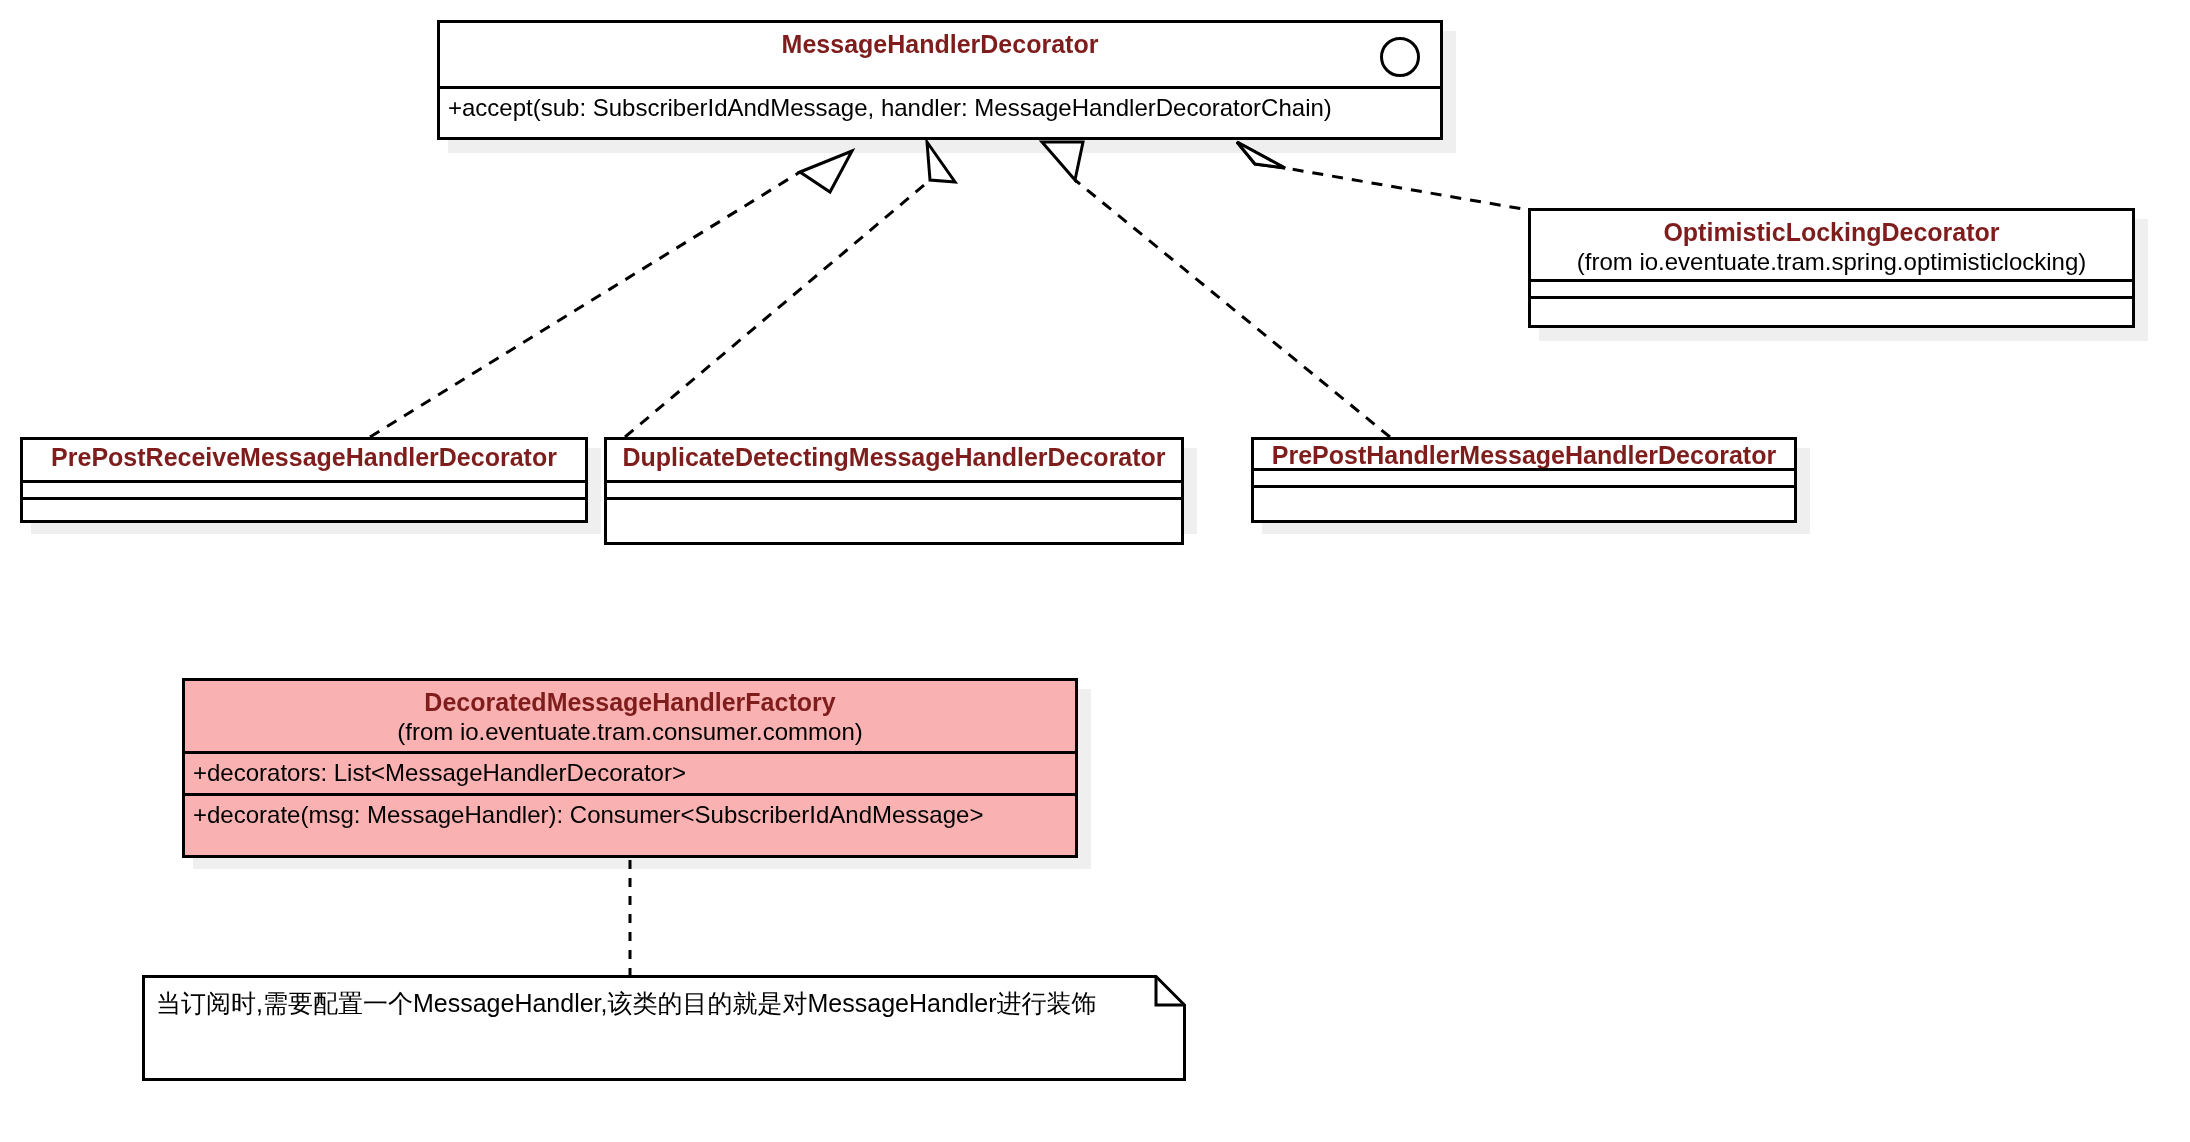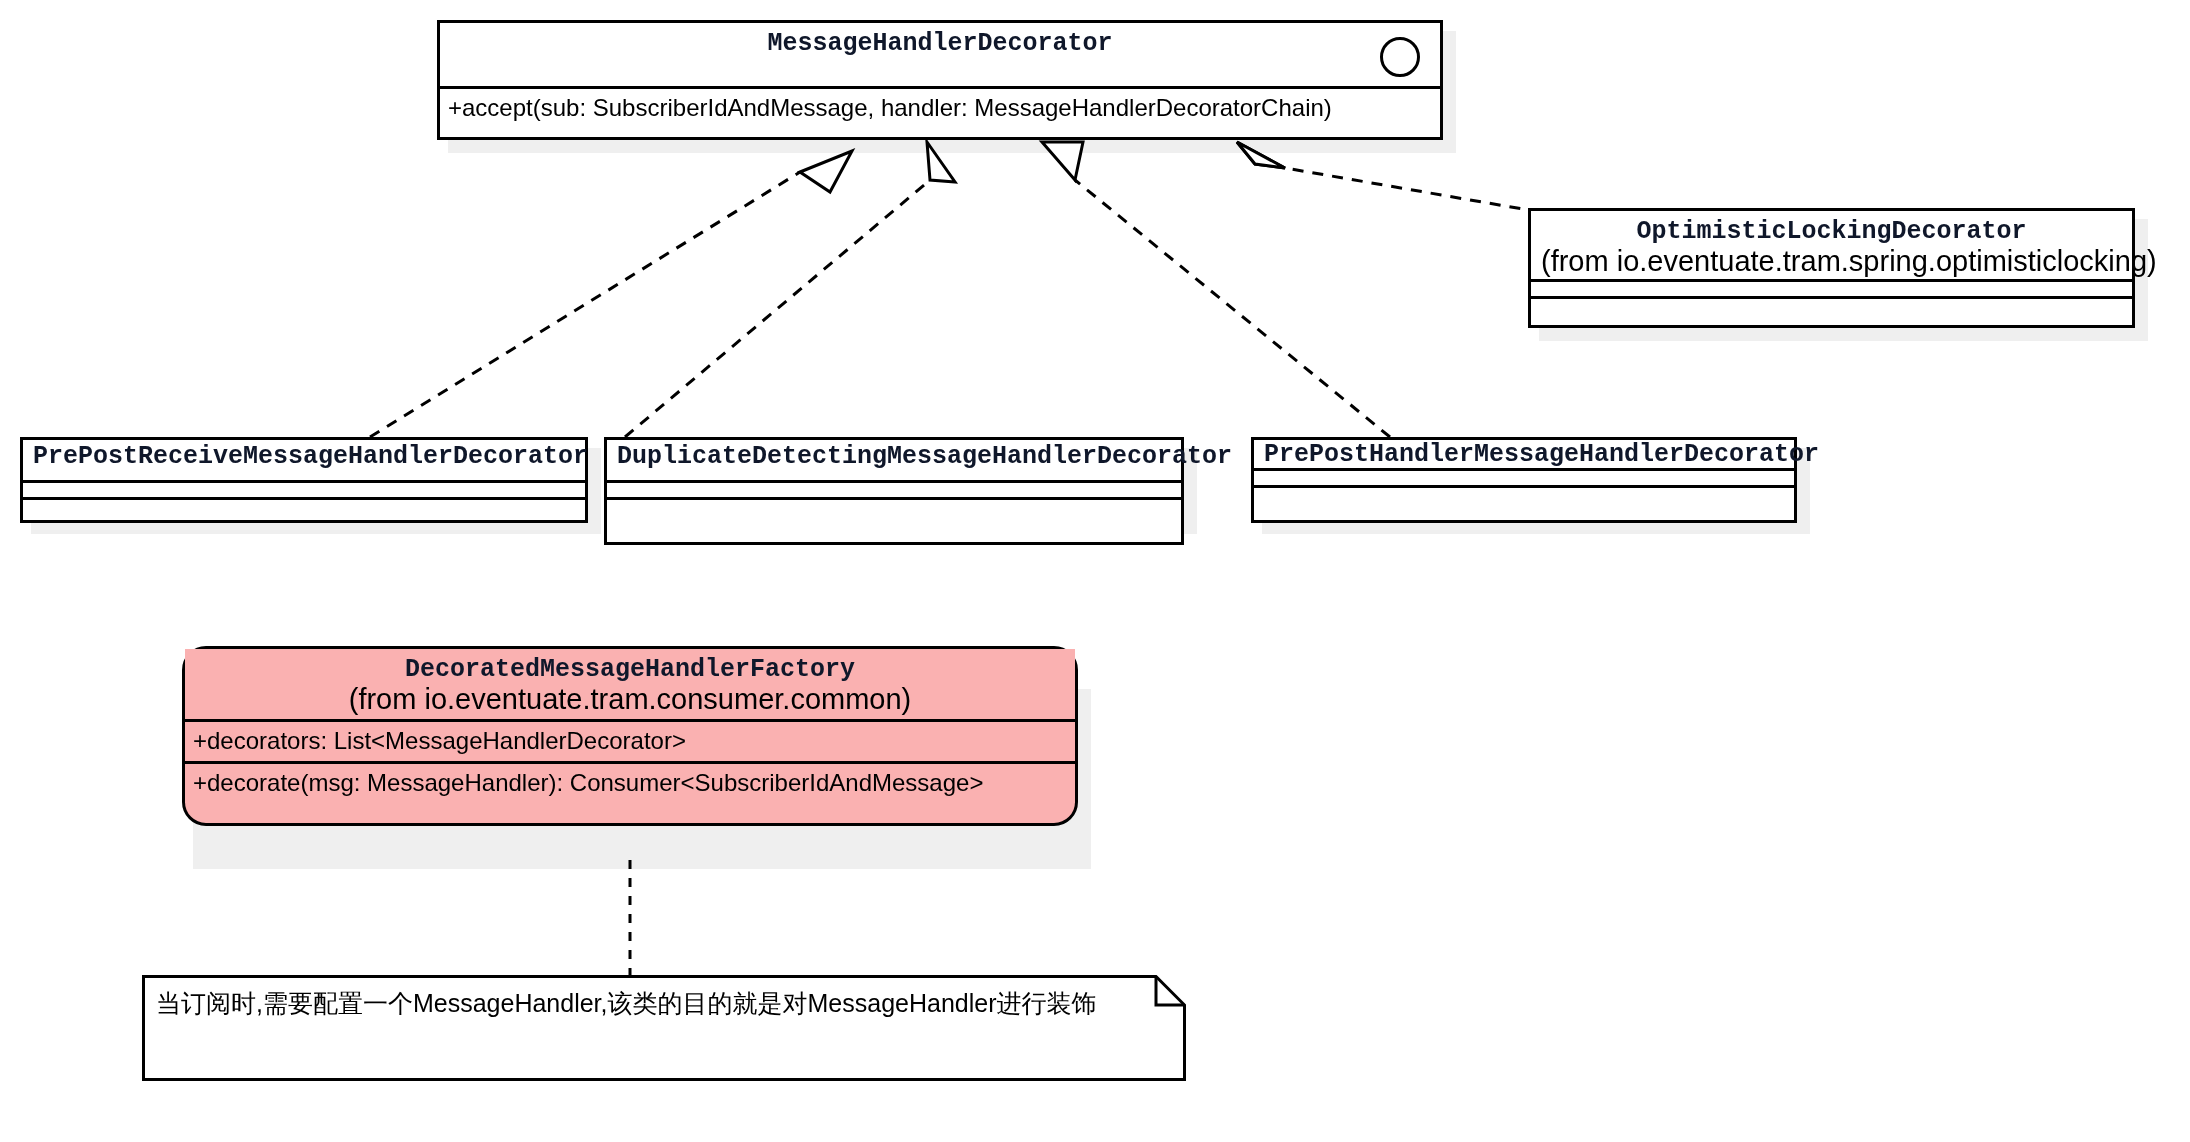--- a/index.html
+++ b/index.html
@@ -36,32 +36,31 @@
     border-top: 3px solid #000000;
   }
   .c-head {
     text-align: center;
     padding: 6px 10px 8px 10px;
   }
   .c-name {
     font-weight: bold;
     font-size: 25px;
     line-height: 30px;
-    color: #0f172a;
-    white-space: nowrap;
-    font-family: Liberation Mono, monospace;
+    color: #7f1d1d;
+    white-space: nowrap;
   }
   .c-stereotype {
     font-size: 24px;
     line-height: 30px;
     color: #000000;
     white-space: nowrap;
   }
   .c-from {
-    font-size: 29px;
+    font-size: 24px;
     line-height: 29px;
     color: #000000;
     white-space: nowrap;
   }
   .c-member {
     font-size: 24px;
     line-height: 28px;
     padding: 5px 0 6px 8px;
     color: #000000;
     white-space: nowrap;
@@ -189,21 +188,21 @@
   <div class="uml-box" style="left:1251px; top:437px; width:546px; height:86px;">
     <div class="compartment c-head" style="height:28px; padding-top:0;">
       <div class="c-name">PrePostHandlerMessageHandlerDecorator</div>
     </div>
     <div class="compartment c-empty"></div>
     <div class="compartment c-empty"></div>
   </div>
 
   <div class="uml-shadow" style="left:193px; top:689px; width:898px; height:180px;"></div>
 
-  <div class="uml-box pink" style="left:182px; top:646px; width:896px; height:180px;border-radius:24px;">
+  <div class="uml-box pink" style="left:182px; top:678px; width:896px; height:180px;">
     <div class="compartment c-head pink" style="height:70px;">
       <div class="c-name">DecoratedMessageHandlerFactory</div>
       <div class="c-from">(from io.eventuate.tram.consumer.common)</div>
     </div>
     <div class="compartment pink">
       <div class="c-member">+decorators: List&lt;MessageHandlerDecorator&gt;</div>
     </div>
     <div class="compartment pink">
       <div class="c-member">+decorate(msg: MessageHandler): Consumer&lt;SubscriberIdAndMessage&gt;</div>
     </div>

